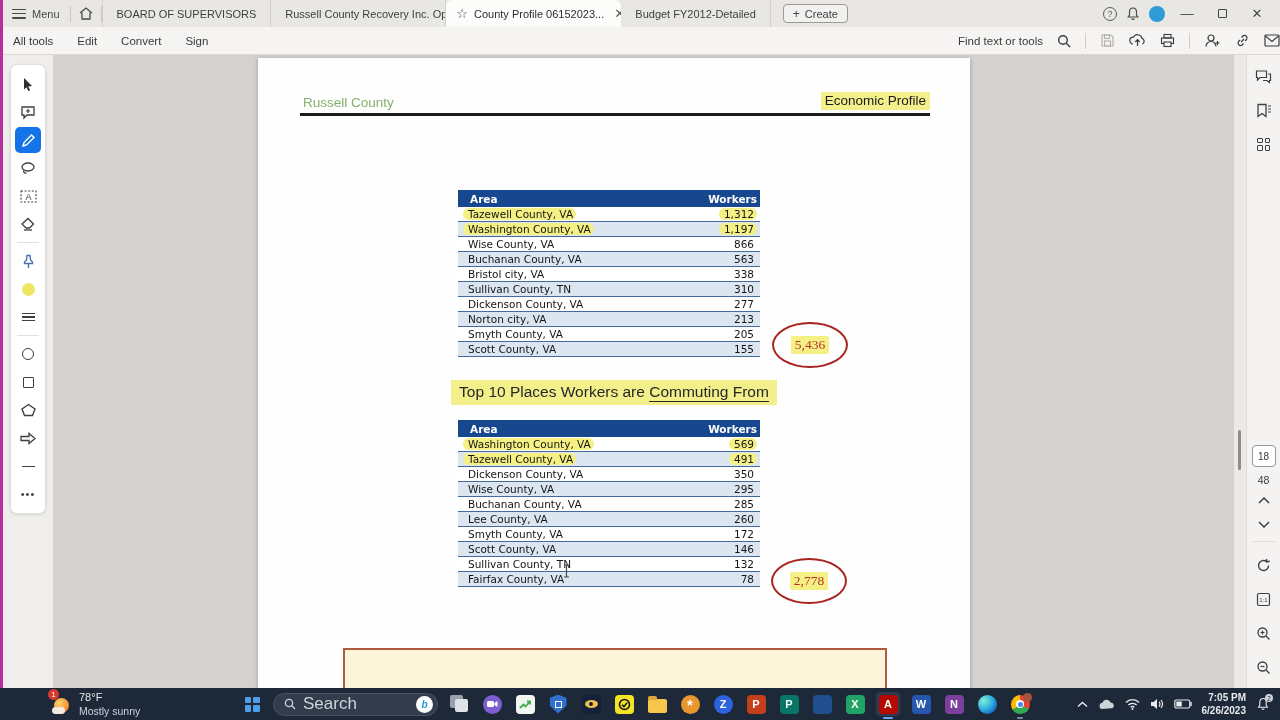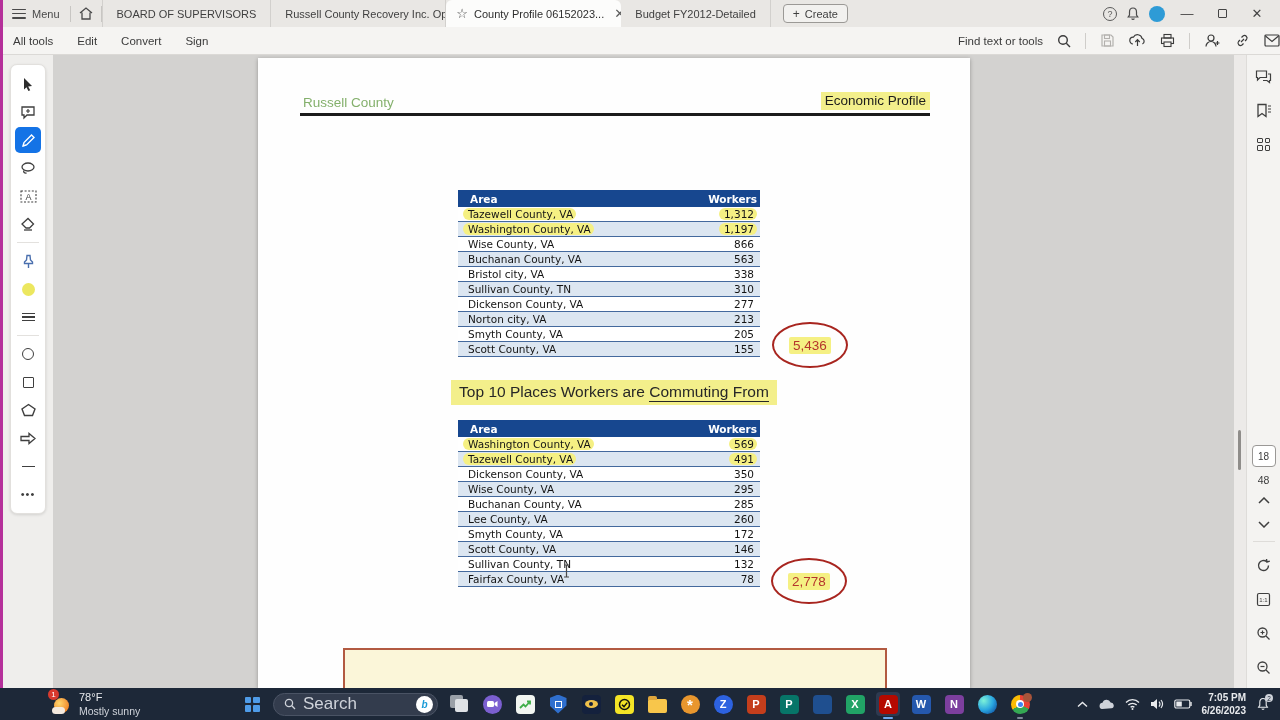--- a/index.html
+++ b/index.html
@@ -74,21 +74,21 @@
   .thead { height:17px; background:#17478f; color:#fff; font-weight:bold; font-size:10.5px; display:flex; align-items:center; }
   .thead span:first-child { flex:1; padding-left:12px; }
   .thead span:last-child { padding-right:3px; }
   .trow { height:15px; display:flex; align-items:center; border-bottom:1px solid #44699d; background:#ffffff; }
   .trow.alt { background:#dce6f1; }
   .trow span:first-child { flex:1; padding-left:5px; }
   .trow span:last-child { padding-right:3px; }
   .trow .hl { background:#f5f083; border-radius:6px; padding:0 2px; }
 
   .annotation { position:absolute; width:76px; height:46px; border:2.5px solid #a8251f; border-radius:50%; display:flex; align-items:center; justify-content:center; }
-  .annotation .num { font-family:Liberation Sans, sans-serif; font-size:13.5px; color:#b5352c; background:#f5f083; padding:1px 4px; border-radius:2px; }
+  .annotation .num { font-family:Liberation Serif, serif; font-size:13.5px; color:#b5352c; background:#f5f083; padding:1px 4px; border-radius:2px; }
   .a-sec1 { left:514px; top:264px; }
   .a-sec2 { left:513px; top:500px; }
 
   .note-box { position:absolute; left:85px; top:590px; width:544px; height:80px; background:#fbf6d9; border:2px solid #b25a41; }
 
   .ibeam { position:absolute; left:304px; top:506px; }
 
   
   .scrollbar { position:absolute; right:34px; top:0; width:12px; height:633px; background:#eceae8; }
   .scroll-thumb { position:absolute; left:4px; top:375px; width:3px; height:40px; background:#8f8d8a; border-radius:2px; }

